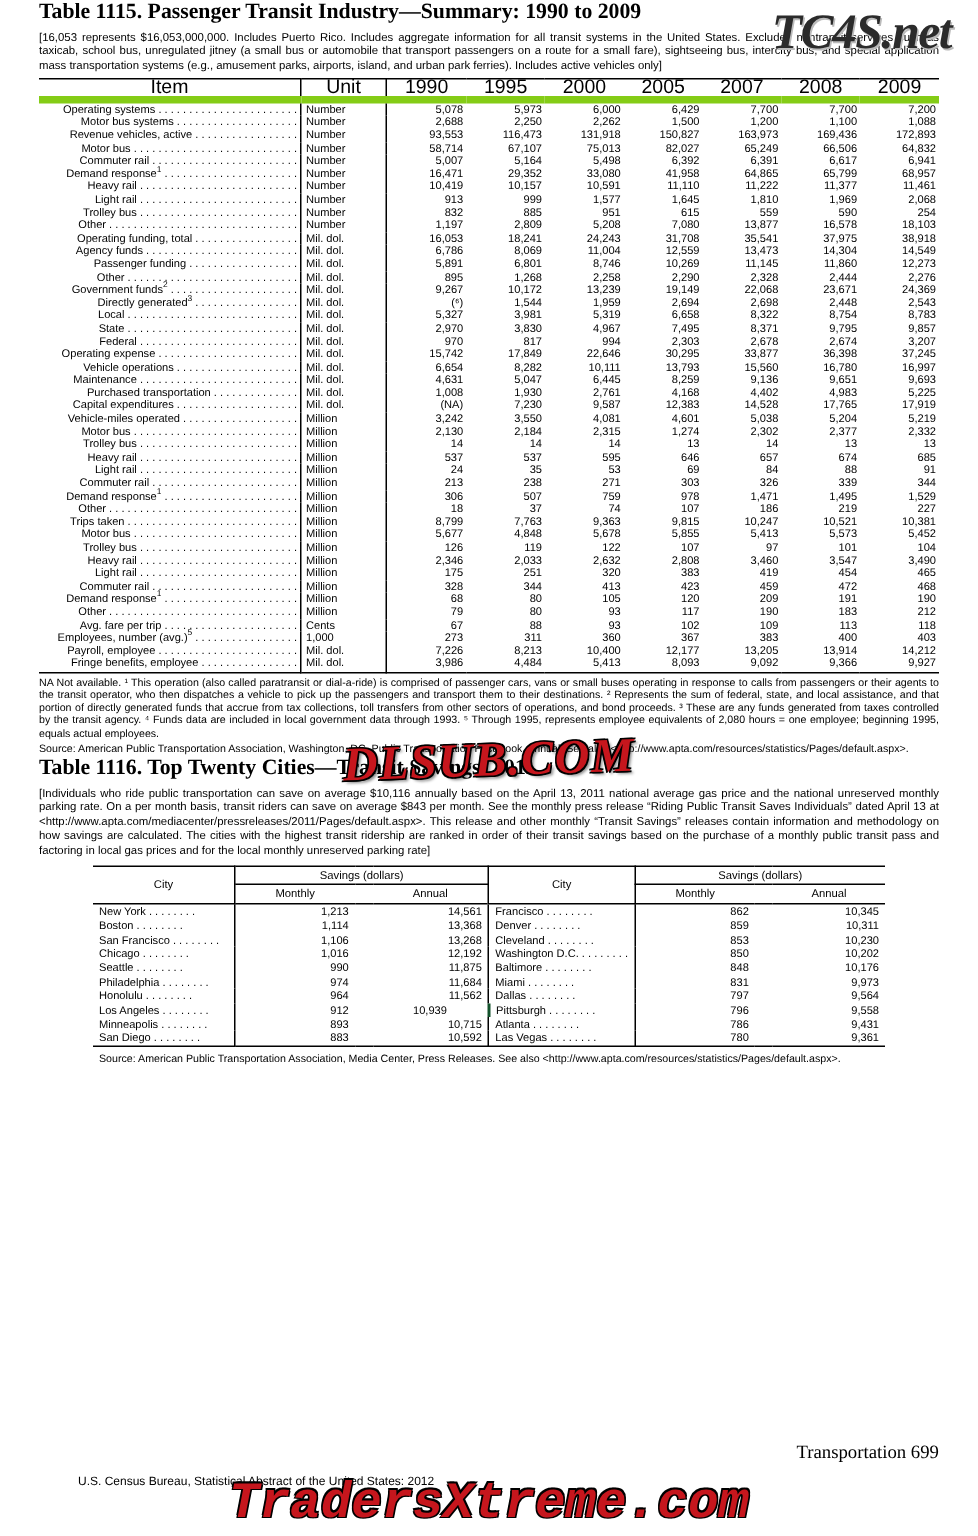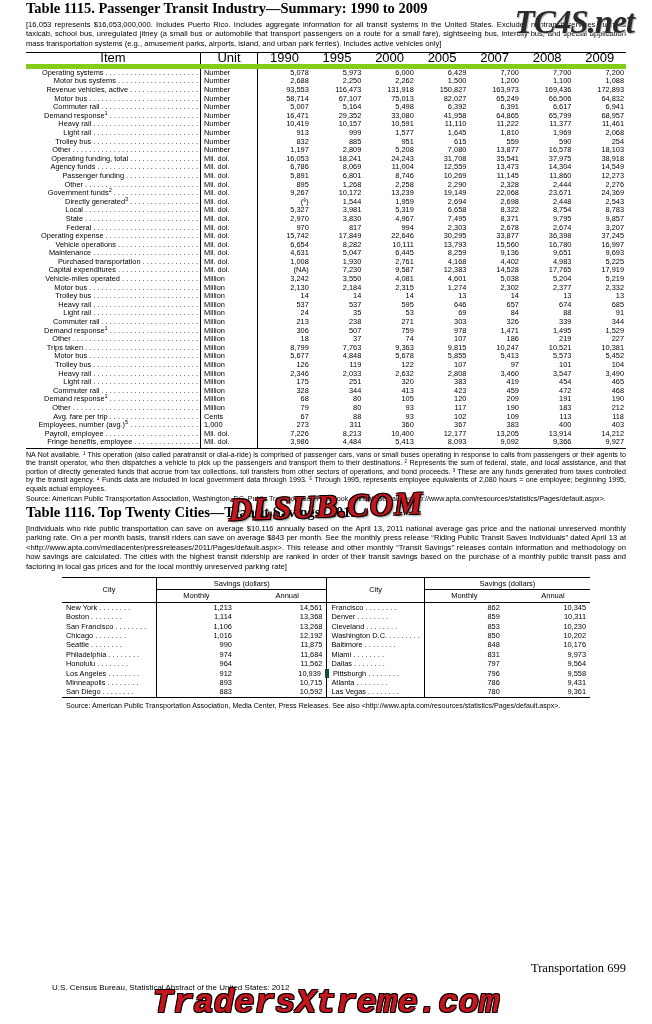--- a/index.html
+++ b/index.html
@@ -771,21 +771,21 @@
           <td class="num" style="border-right:1px solid #000;">11,562</td>
           <td class="city">Dallas . . . . . . . .</td>
           <td class="num">797</td>
           <td class="num"></td>
           <td class="num">9,564</td>
         </tr>
         <tr>
           <td class="city">Los Angeles . . . . . . . .</td>
           <td class="num">912</td>
           <td class="num"></td>
-          <td class="num" style="border-right:4px solid #14532d;">10,939</td>
+          <td class="num" style="border-right:2px solid #14532d;text-align:center;">10,939</td>
           <td class="city">Pittsburgh . . . . . . . .</td>
           <td class="num">796</td>
           <td class="num"></td>
           <td class="num">9,558</td>
         </tr>
         <tr>
           <td class="city">Minneapolis . . . . . . . .</td>
           <td class="num">893</td>
           <td class="num"></td>
           <td class="num" style="border-right:1px solid #000;">10,715</td>

